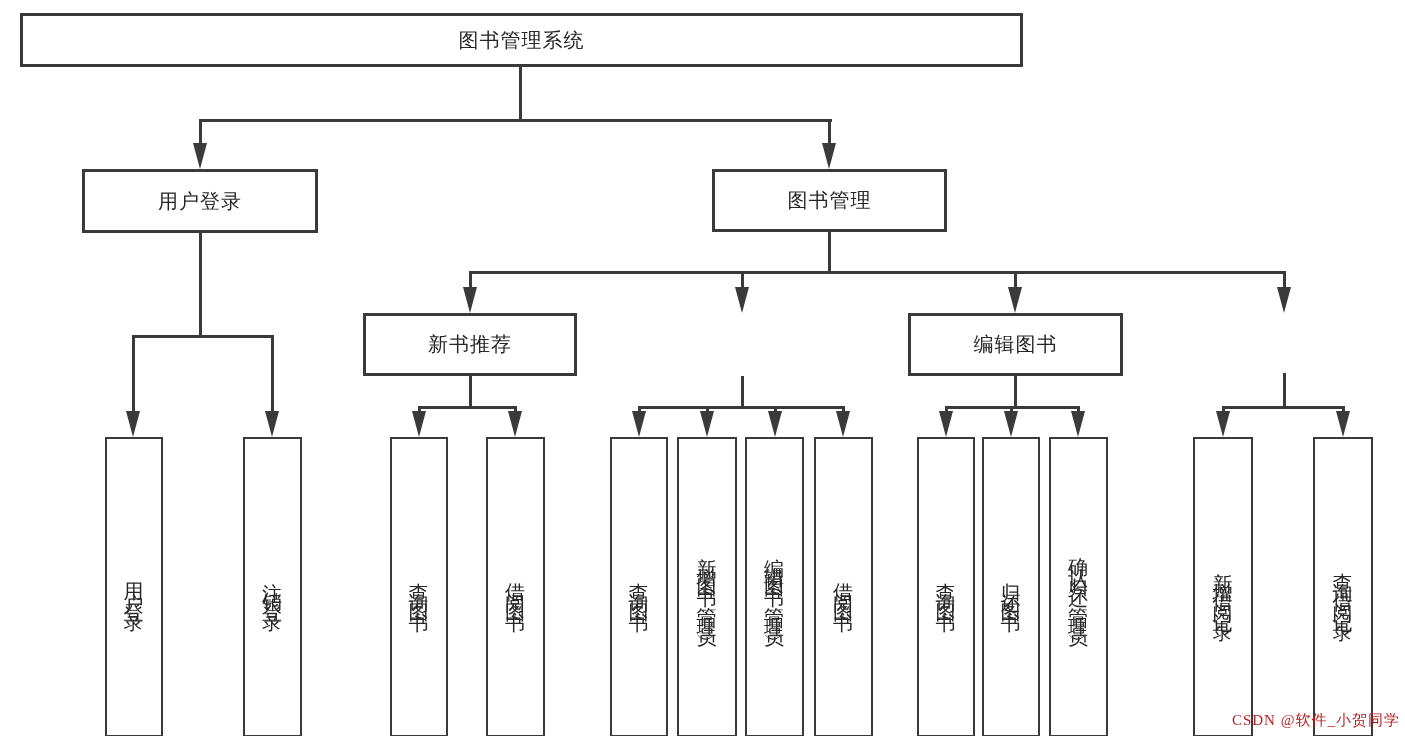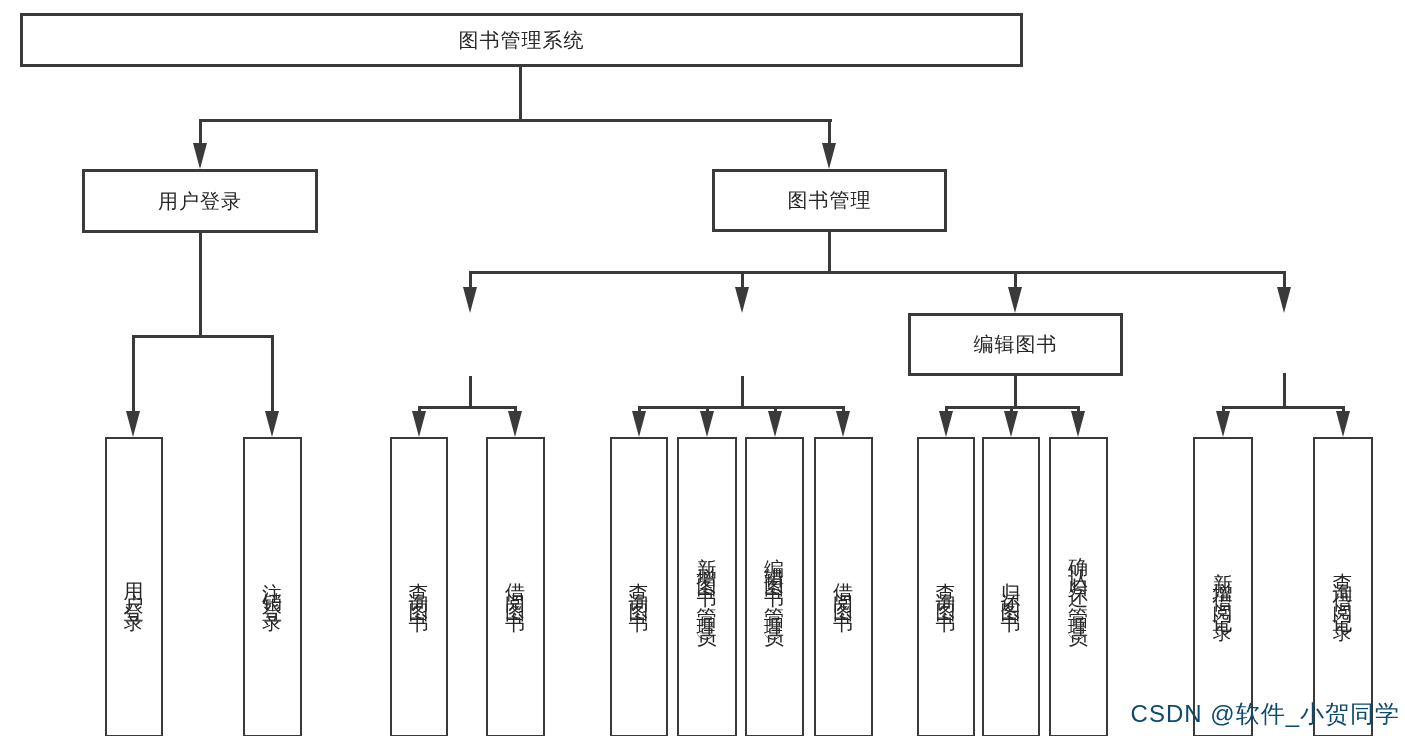--- a/index.html
+++ b/index.html
@@ -1,18 +1,18 @@
 <!DOCTYPE html>
 <html><head>
 <meta charset="utf-8">
 <style>
   html,body{margin:0;padding:0;background:#ffffff;}
   #canvas{
     position:relative;width:1405px;height:736px;background:#ffffff;overflow:hidden;
-    font-family:Liberation Sans, sans-serif;color:#262626;
+    font-family:Liberation Serif, serif;color:#262626;
   }
   .hbox{
     position:absolute;box-sizing:border-box;border:3px solid #3a3a3a;background:#ffffff;
     display:flex;align-items:center;justify-content:center;
     font-size:20px;color:#262626;letter-spacing:1px;
   }
   .vbox{
     position:absolute;box-sizing:border-box;border:2px solid #3a3a3a;background:#ffffff;
     top:437px;height:300px;
     display:flex;align-items:center;justify-content:center;
@@ -23,21 +23,21 @@
     white-space:nowrap;
   }
   .line{position:absolute;background:#3a3a3a;}
   .arrowhead{
     position:absolute;width:0;height:0;
     border-left:7px solid transparent;border-right:7px solid transparent;
     border-top:26px solid #3a3a3a;
   }
   .watermark{
     position:absolute;right:5px;bottom:6px;
-    font-size:24px;color:#0c4a6e;letter-spacing:1px;white-space:nowrap;
+    font-size:15px;color:#b91c1c;letter-spacing:1px;white-space:nowrap;
   }
 </style>
 </head>
 <body>
 
 <div id="canvas">
 
   <div class="hbox" style="left:20px;top:13px;width:1003px;height:54px">
     <span>图书管理系统</span>
   </div>
@@ -67,20 +67,23 @@
   <div class="line" style="left:469px;top:271px;width:817px;height:3px"></div>
   <div class="line" style="left:469px;top:271px;width:3px;height:18px"></div>
   <div class="arrowhead" style="left:463px;top:287px"></div>
   <div class="line" style="left:741px;top:271px;width:3px;height:18px"></div>
   <div class="arrowhead" style="left:735px;top:287px"></div>
   <div class="line" style="left:1014px;top:271px;width:3px;height:18px"></div>
   <div class="arrowhead" style="left:1008px;top:287px"></div>
   <div class="line" style="left:1283px;top:271px;width:3px;height:18px"></div>
   <div class="arrowhead" style="left:1277px;top:287px"></div>
 
+  <div class="hbox" style="left:363px;top:313px;width:214px;height:63px">
+    <span>新书推荐</span>
+  </div>
   <div class="hbox" style="left:908px;top:313px;width:215px;height:63px">
     <span>编辑图书</span>
   </div>
 
   <div class="line" style="left:469px;top:376px;width:3px;height:30px"></div>
   <div class="line" style="left:418px;top:406px;width:99px;height:3px"></div>
   <div class="line" style="left:418px;top:406px;width:3px;height:8px"></div>
   <div class="arrowhead" style="left:412px;top:411px"></div>
   <div class="line" style="left:514px;top:406px;width:3px;height:8px"></div>
   <div class="arrowhead" style="left:508px;top:411px"></div>

